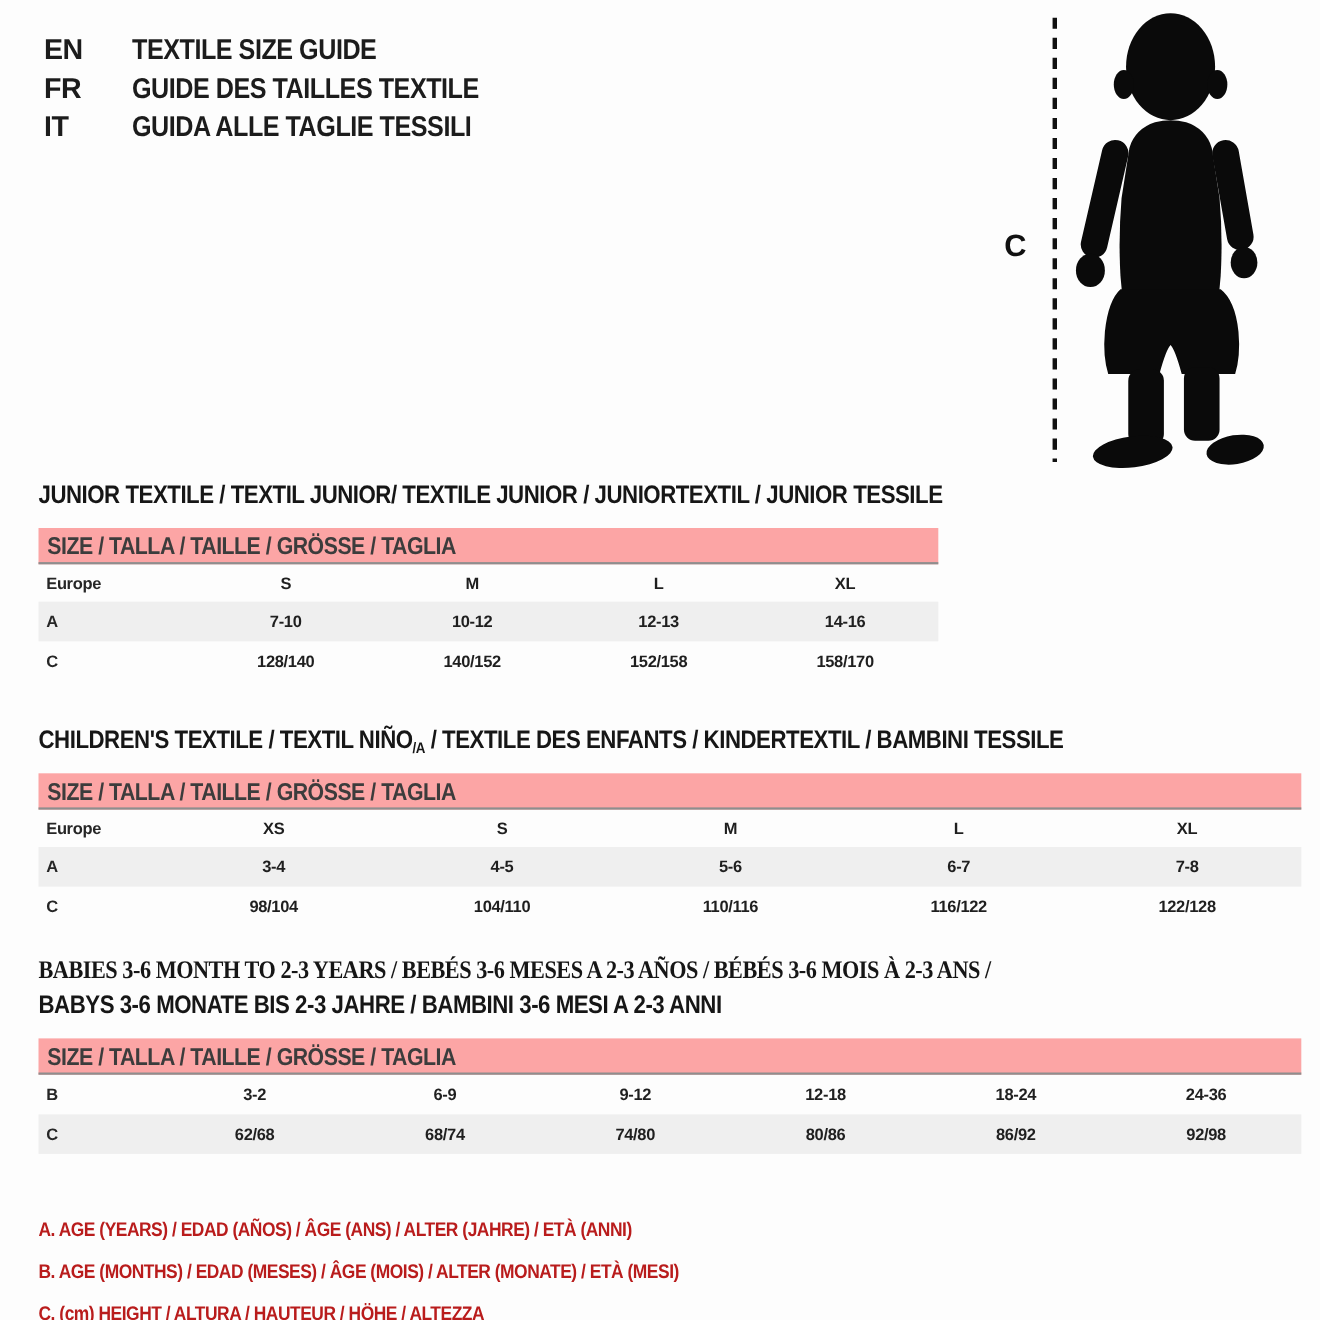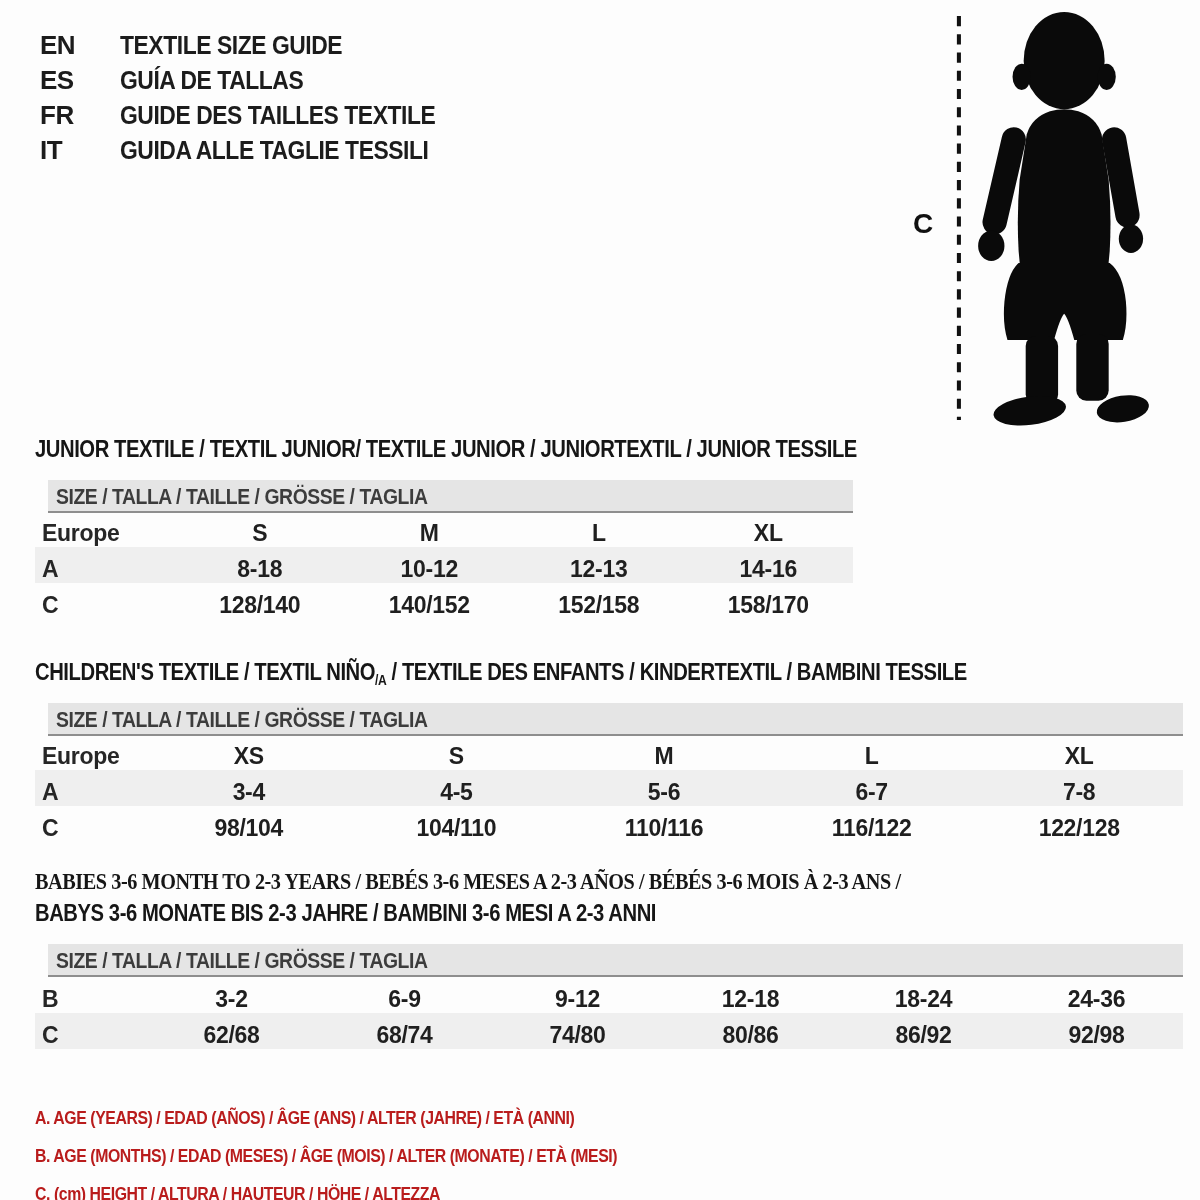--- a/index.html
+++ b/index.html
@@ -21,25 +21,25 @@
   
   .figure { position:absolute; left:935px; top:8px; width:232px; height:420px; }
   .figure svg { display:block; }
   .measure-label { position:absolute; left:-22px; top:200px; font-size:28px; color:#111; }
 
   
   .content { position:absolute; left:35px; top:436px; width:1148px; }
   .section-title { font-size:23px; height:24px; margin-bottom:20px; color:#161616; }
   .title-sub { font-size:0.6em; vertical-align:-0.35em; }
   .size-band {
-    height:33px; line-height:33px; background:#e5e5e5; border-bottom:2px solid #8e8e8e;
-    padding-left:8px; font-size:22px; color:#3c3c3c;margin-left:13px;
+    height:33px; line-height:33px; background:#fca5a5; border-bottom:2px solid #8e8e8e;
+    padding-left:8px; font-size:22px; color:#3c3c3c;
   }
   .tbl { width:100%; }
-  .trow { display:flex; align-items:flex-end; height:34px; font-size:23px; letter-spacing:-0.3px; }
+  .trow { display:flex; align-items:center; height:34px; font-size:15px; letter-spacing:-0.3px; }
   .trow.tall { height:36px; }
   .trow.shaded { background:#efefef; }
   .lbl { text-align:left; padding-left:7px; color:#262626; }
   .s1 .lbl { width:140px; }
   .s2 .lbl, .s3 .lbl { width:110px; }
   .val { flex:1; text-align:center; color:#1f1f1f; }
   .s1 { width:818px; margin-bottom:40px; }
   .s2 { width:1148px; margin-bottom:27px; }
   .s3 { width:1148px; }
   .title2 { margin-bottom:1px; height:30px;font-family:Liberation Serif, serif; }
@@ -51,24 +51,20 @@
 </style>
 </head>
 <body>
 
 <div class="page">
 
   <div class="lang-list">
     <div class="lang-row">
       <span class="lang-code">EN</span>
       <span class="lang-label cond">TEXTILE SIZE GUIDE</span>
-    </div>
-    <div class="lang-row">
-      <span class="lang-code">ES</span>
-      <span class="lang-label cond">GUÍA DE TALLAS</span>
     </div>
     <div class="lang-row">
       <span class="lang-code">FR</span>
       <span class="lang-label cond">GUIDE DES TAILLES TEXTILE</span>
     </div>
     <div class="lang-row">
       <span class="lang-code">IT</span>
       <span class="lang-label cond">GUIDA ALLE TAGLIE TESSILI</span>
     </div>
   </div>
@@ -103,21 +99,21 @@
       <div class="tbl">
         <div class="trow">
           <div class="lbl">Europe</div>
           <div class="val">S</div>
           <div class="val">M</div>
           <div class="val">L</div>
           <div class="val">XL</div>
         </div>
         <div class="trow tall shaded">
           <div class="lbl">A</div>
-          <div class="val">8-18</div>
+          <div class="val">7-10</div>
           <div class="val">10-12</div>
           <div class="val">12-13</div>
           <div class="val">14-16</div>
         </div>
         <div class="trow tall">
           <div class="lbl">C</div>
           <div class="val">128/140</div>
           <div class="val">140/152</div>
           <div class="val">152/158</div>
           <div class="val">158/170</div>

